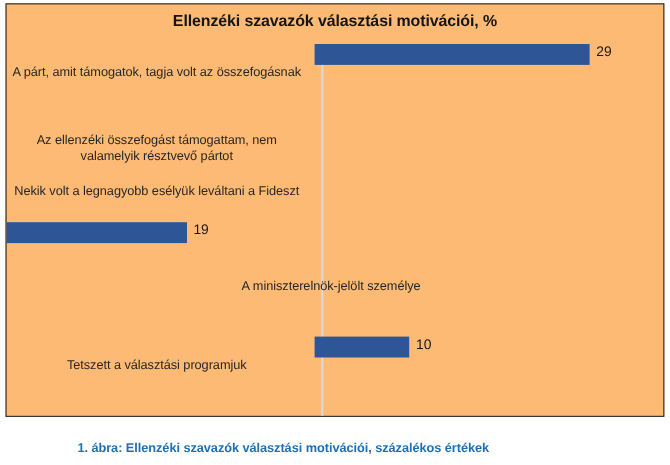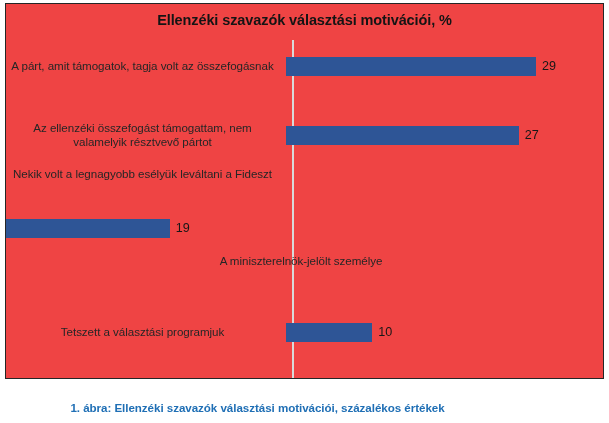--- a/index.html
+++ b/index.html
@@ -23,21 +23,21 @@
   }
 
   
   #chart-box {
     position: absolute;
     left: 5px;
     top: 3px;
     width: 599px;
     height: 376px;
     border: 1.5px solid #262626;
-    background: #ef4444;
+    background: #fdba74;
   }
 
   #chart-title {
     position: absolute;
     left: 0;
     top: 8px;
     width: 100%;
     text-align: center;
     font-size: 14.5px;
     font-weight: bold;
@@ -82,21 +82,20 @@
     line-height: 14.5px;
     color: #262626;
     letter-spacing: -0.05px;
   }
 
   .bar-wrap {
     position: relative;
     flex: 1 1 auto;
     height: 52px;
     display: flex;
-    align-items: center;
   }
 
   .bar {
     height: 19px;
     background: #2E5596;
     flex: 0 0 auto;
   }
 
   .bar-value {
     font-size: 12.6px;
@@ -135,24 +134,20 @@
       <div class="bar-row" style="top:0px;">
         <div class="cat-label">A párt, amit támogatok, tagja volt az összefogásnak</div>
         <div class="bar-wrap">
           <div class="bar" style="width: 250px; background: rgb(46, 85, 150);"></div>
           <div class="bar-value">29</div>
         </div>
       </div>
 
       <div class="bar-row" style="top:69px;">
         <div class="cat-label">Az ellenzéki összefogást támogattam, nem valamelyik résztvevő pártot</div>
-        <div class="bar-wrap">
-          <div class="bar" style="width: 232.7px; background: rgb(46, 85, 150);"></div>
-          <div class="bar-value">27</div>
-        </div>
       </div>
 
       <div class="bar-row" style="top:108px;">
         <div class="cat-label">Nekik volt a legnagyobb esélyük leváltani a Fideszt</div>
       </div>
 
       <div class="bar-row" style="top:162px;">
         <div class="bar-wrap">
           <div class="bar" style="width: 163.8px; background: rgb(46, 85, 150);"></div>
           <div class="bar-value">19</div>

